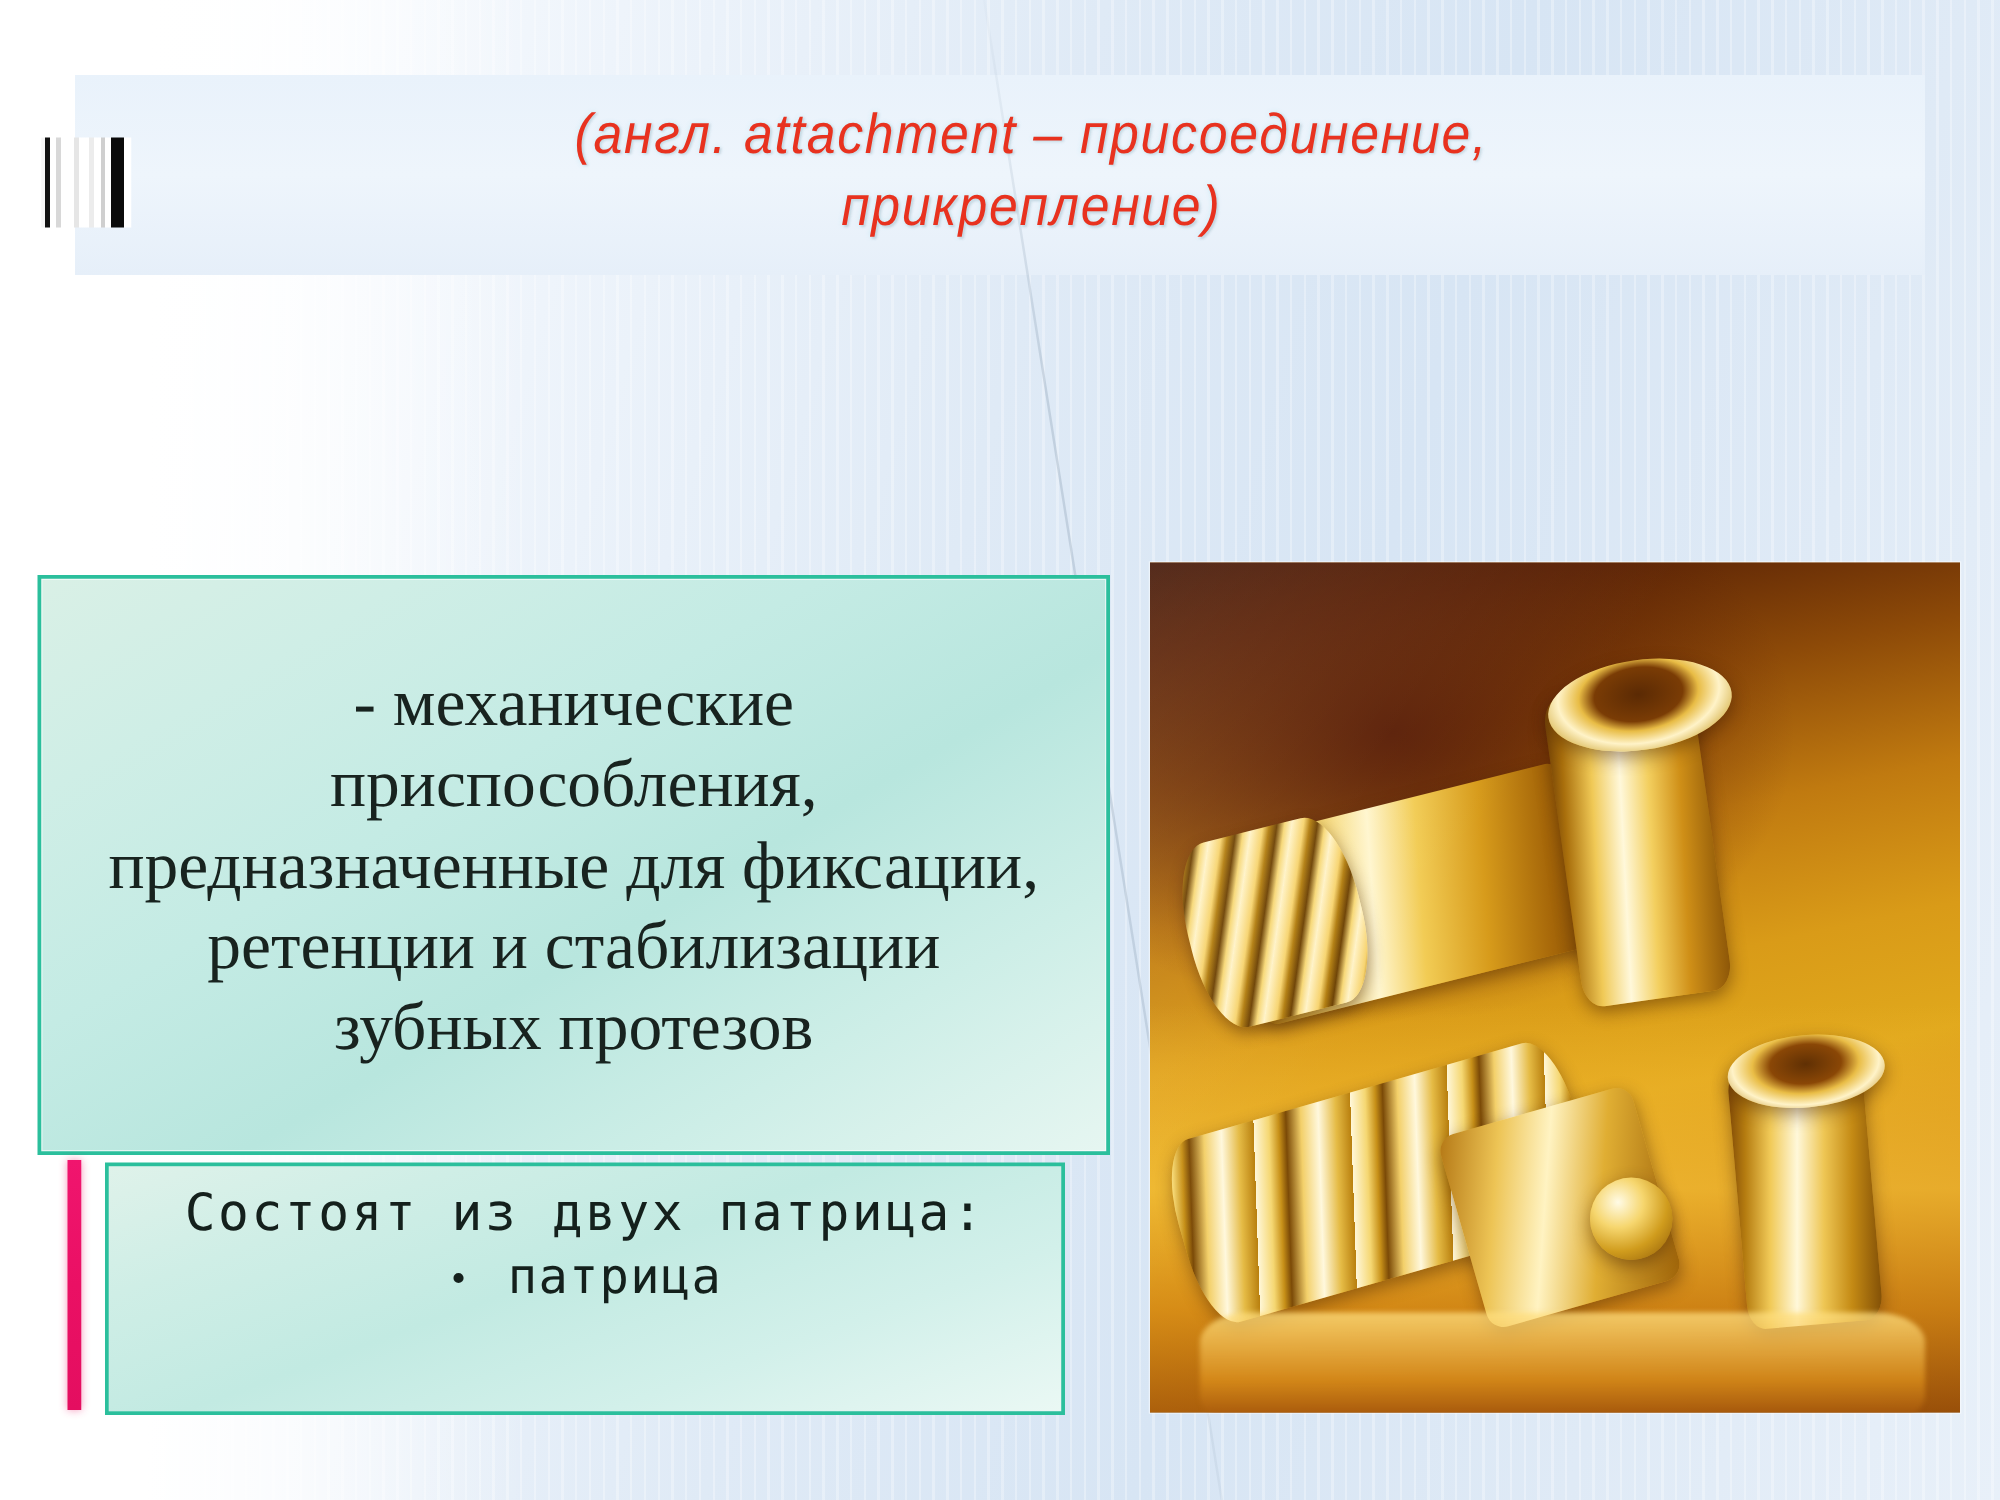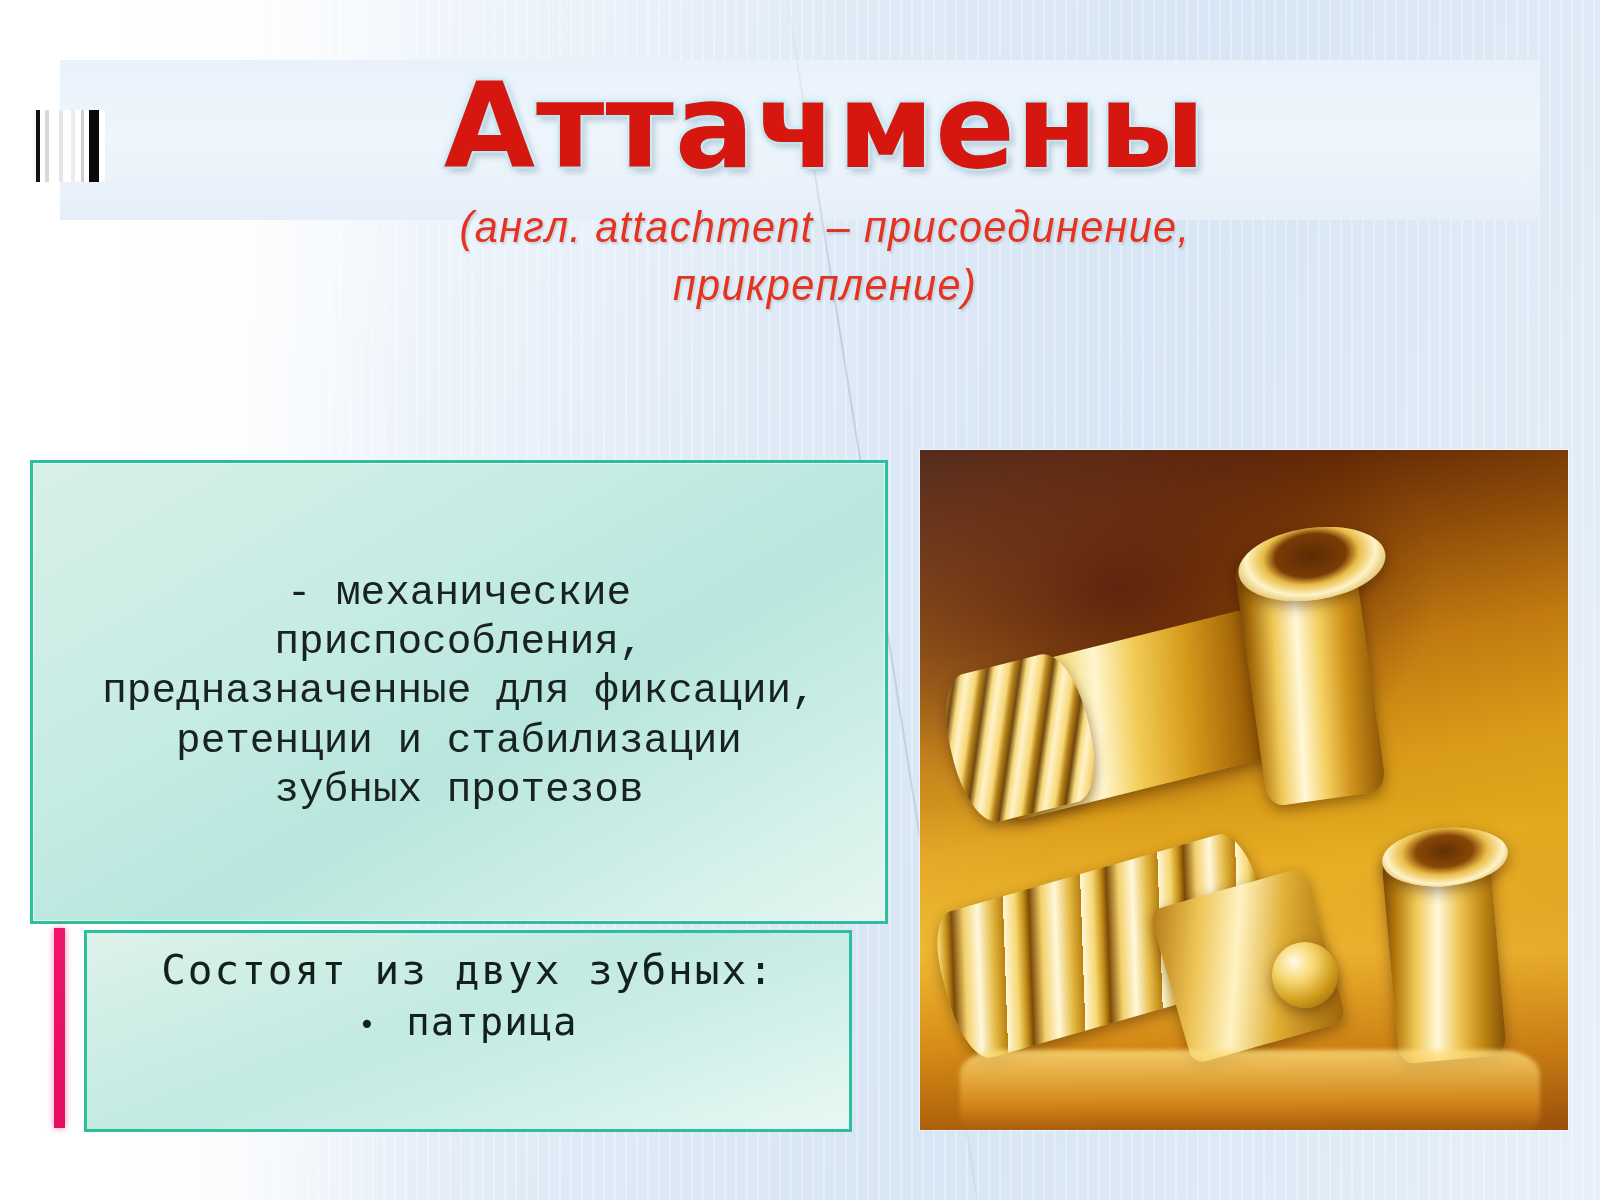--- a/index.html
+++ b/index.html
@@ -142,22 +142,22 @@
         #c4ebe4 38%,
         #b8e6de 58%,
         #cdeee7 78%,
         #e6f6f1 100%);
     box-shadow: 0 0 0 1px rgba(255,255,255,0.6) inset;
     display:flex; align-items:center; justify-content:center;
   }
   #def-text {
     width:100%;
     text-align:center;
-    font-family:Liberation Mono, monospace;
-    font-size:41px;
+    font-family:Liberation Serif, serif;
+    font-size:54px;
     line-height:1.20;
     color:#18231f;
     padding:0 21px;
     white-space:pre-line;
   }
 
   
   #parts-box {
     position:absolute; left:84px; top:930px;
     width:768px; height:202px;
@@ -324,36 +324,35 @@
   <div id="stripes"></div>
   <div id="leftwash"></div>
   <div id="titleband"></div>
   <div id="diag"></div>
 
   <div id="barcode">
     <div class="bc-inner"></div>
   </div>
 
   <div id="title-block">
-    <div id="main-title">Аттачмены</div>
     <div id="trans-title">(англ. attachment – присоединение, прикрепление)</div>
   </div>
 
   <div id="def-box">
     <div id="def-text">-   механические
 приспособления,
 предназначенные для фиксации,
 ретенции и стабилизации
 зубных протезов</div>
   </div>
 
   <div id="pink-bar"></div>
 
   <div id="parts-box">
-    <div id="parts-heading">Состоят из двух зубных:</div>
+    <div id="parts-heading">Состоят из двух патрица:</div>
     <div class="parts-item">
       <span class="bul">•</span><span>патрица</span>
     </div>
   </div>
 
   <div id="photo" title="Золотые замковые крепления (аттачмены) — матрица и патрица">
     <div class="ph-bg"></div>
     <div class="ph-floor"></div>
     <div class="gold" id="p1"></div>
     <div class="gold" id="p1b"></div>

